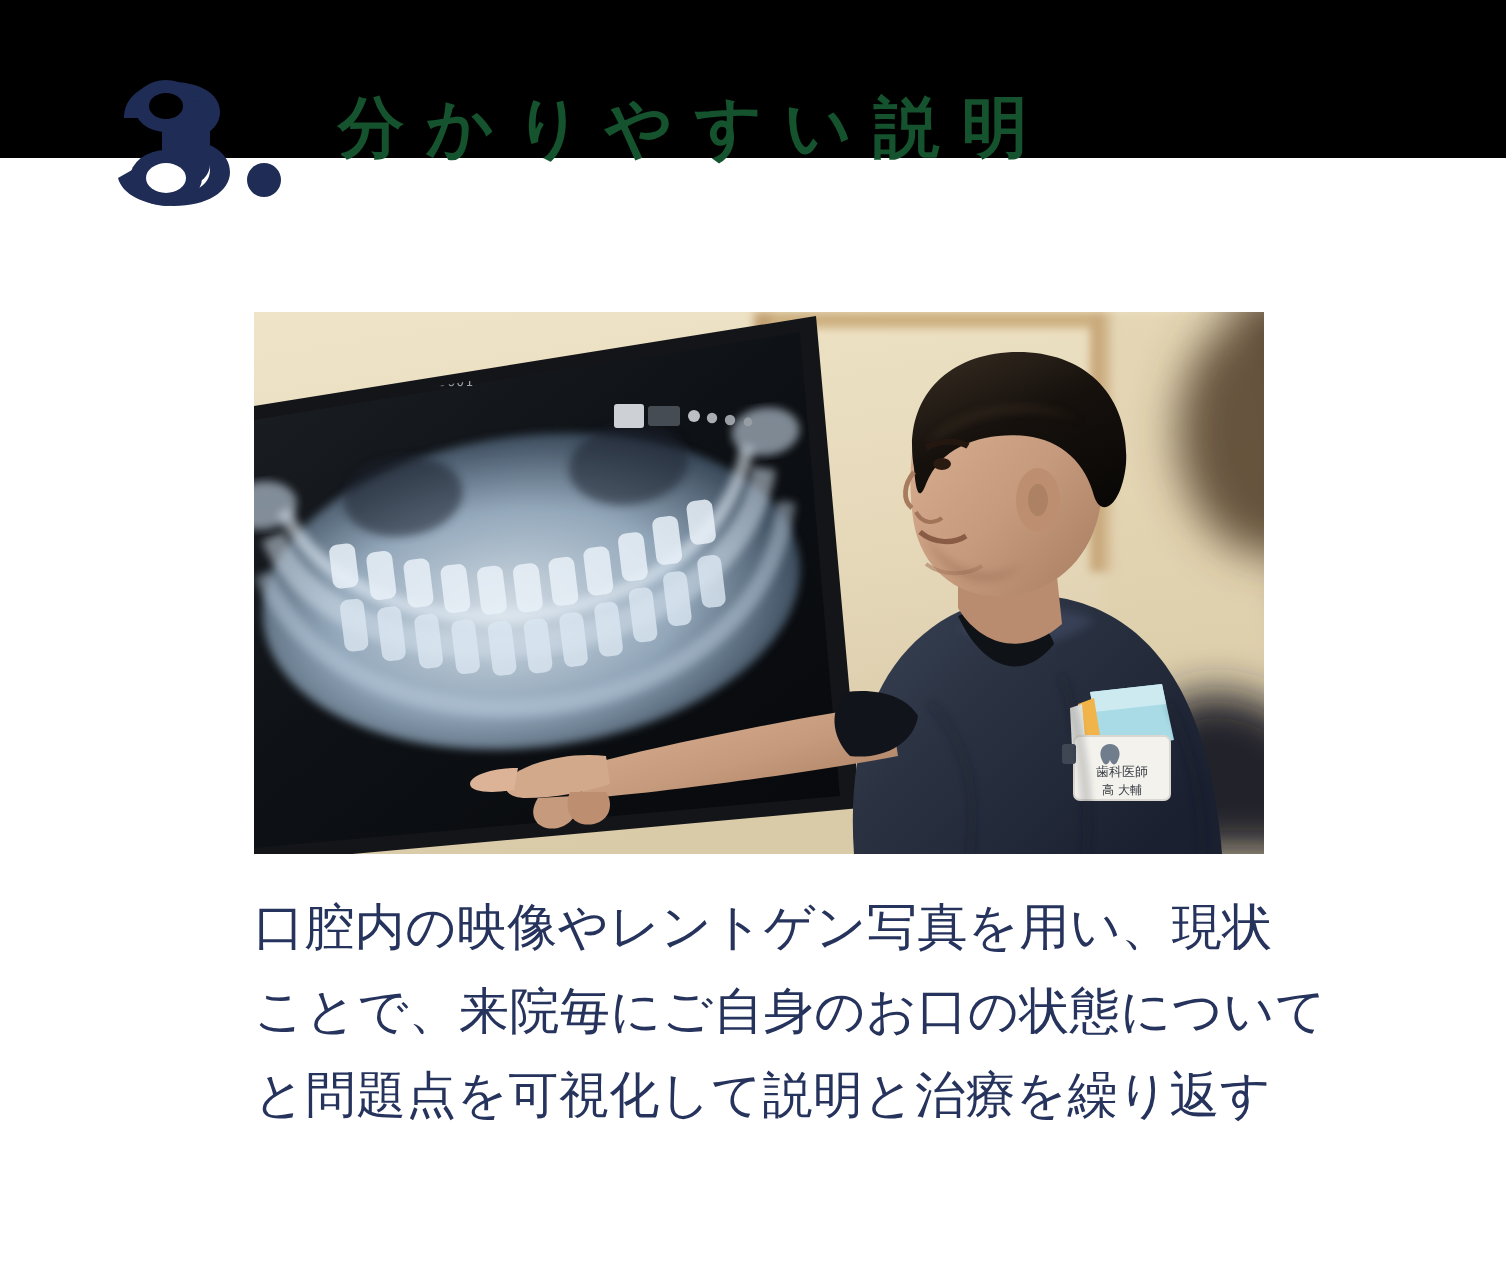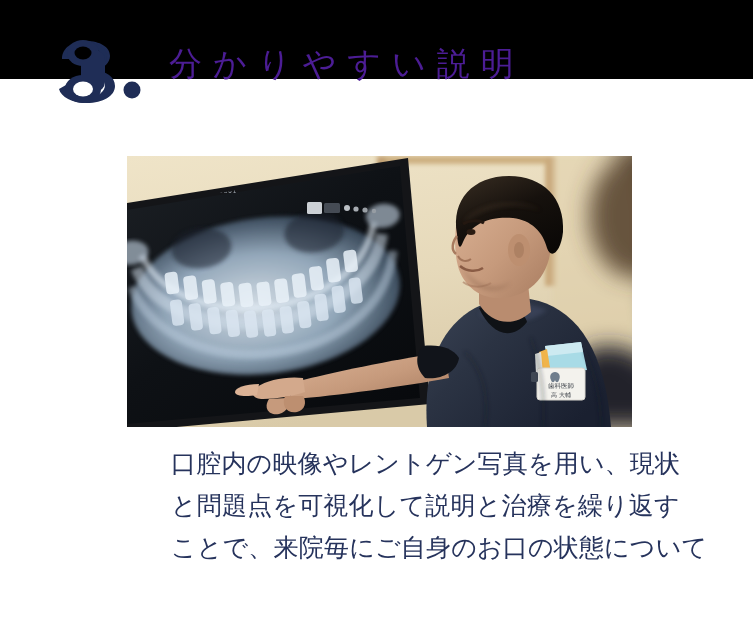--- a/index.html
+++ b/index.html
@@ -42,22 +42,22 @@
     height: 90px;
   }
   .step-number svg { display: block; }
 
   .heading {
     position: absolute;
     left: 169px;
     top: 47px;
     font-family: "DejaVu Sans", "Liberation Sans", sans-serif;
     font-size: 33px;
-    font-weight: normal;
-    color: #4c1d95;
+    font-weight: bold;
+    color: #14532d;
     letter-spacing: 11px;
     line-height: 1;
     white-space: nowrap;
   }
 
   
   .photo-wrap {
     position: absolute;
     left: 127px;
     top: 156px;
@@ -73,21 +73,21 @@
     position: absolute;
     left: 127px;
     top: 443px;
     width: 540px;
     font-family: "DejaVu Sans", "Liberation Sans", sans-serif;
     font-size: 25px;
     line-height: 42px;
     color: #26335c;
     letter-spacing: 0.2px;
   }
-  .body-copy .line { display: block; white-space: nowrap; margin-left: 44px; }
+  .body-copy .line { display: block; white-space: nowrap; }
 </style>
 </head>
 <body>
 
 <div class="band"></div>
 
 <div class="header">
 
   <div class="step-number">
     <svg width="95" height="90" viewBox="0 0 95 90" xmlns="http://www.w3.org/2000/svg">
@@ -354,15 +354,15 @@
         </g>
       </g>
 
       <rect x="0" y="0" width="505" height="271" fill="none"></rect>
     </g>
   </svg>
 </div>
 
 <div class="body-copy">
   <span class="line">口腔内の映像やレントゲン写真を用い、現状</span>
+  <span class="line">ことで、来院毎にご自身のお口の状態について</span>
   <span class="line">と問題点を可視化して説明と治療を繰り返す</span>
-  <span class="line">ことで、来院毎にご自身のお口の状態について</span>
 </div>
 
 </body></html>

